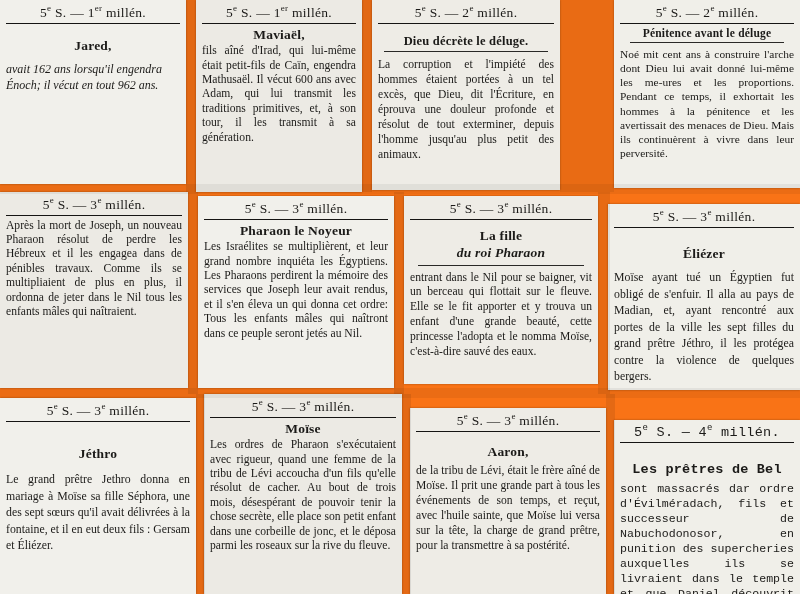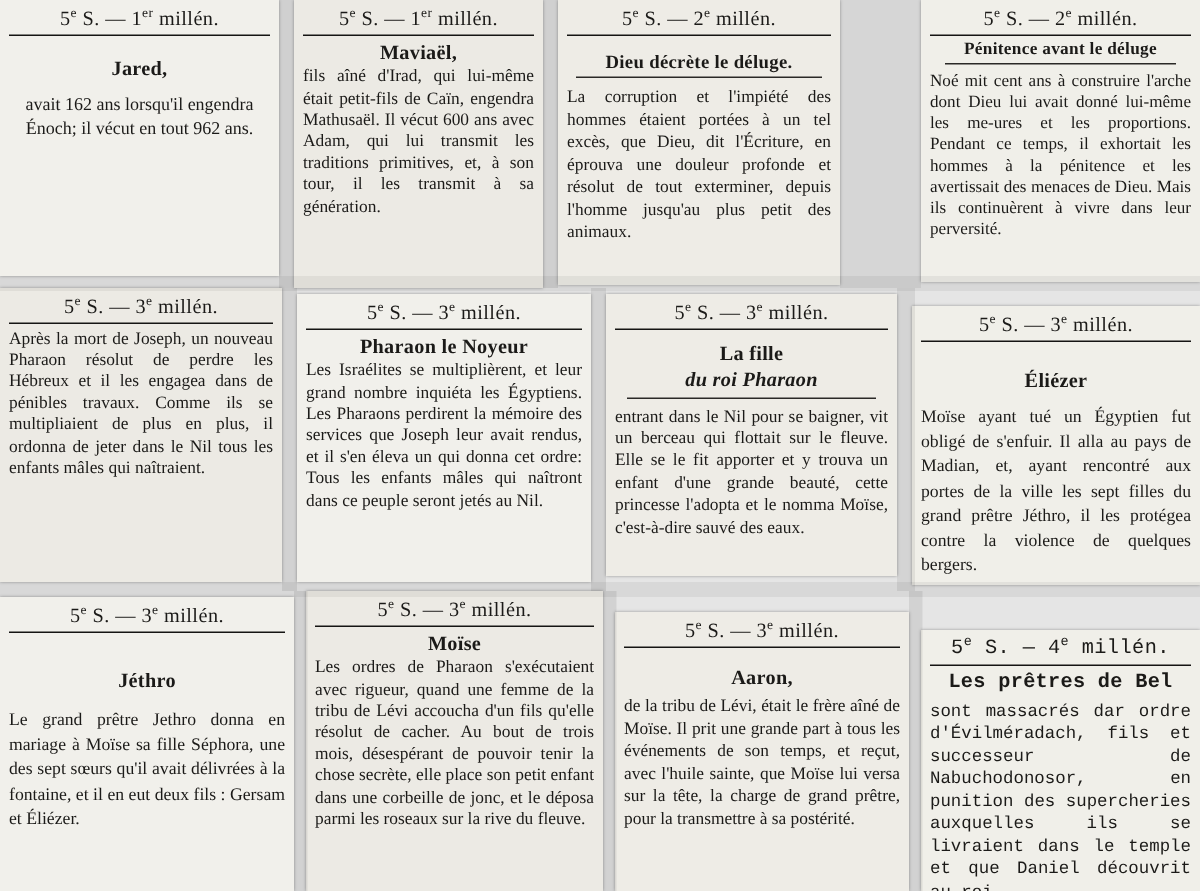--- a/index.html
+++ b/index.html
@@ -5,21 +5,21 @@
   html, body {
     margin: 0;
     padding: 0;
     background: #b9b7b2;
   }
   #page {
     position: relative;
     width: 800px;
     height: 594px;
     overflow: hidden;
-    background: #e5e5e5;
+    background: #f97316;
     font-family: "Liberation Serif", serif;
   }
   .card {
     position: absolute;
     background: #efeee9;
     box-sizing: border-box;
     padding: 3px 6px 4px 6px;
     overflow: hidden;
     color: #1b1a18;
     box-shadow: 0 0 2px rgba(0,0,0,0.35);
@@ -51,21 +51,21 @@
     line-height: 1.15;
   }
   .title.big { font-size: 13.5px; }
   .body {
     font-size: 11.3px;
     line-height: 1.17;
     text-align: justify;
     text-justify: inter-word;
     hyphens: auto;
   }
-  .body.center { text-align: center; }
+  .body.center { text-align: left; font-style: italic; }
 
   
   .gapshade {
     position: absolute;
     background: rgba(0,0,0,0.18);
   }
 </style>
 </head>
 <body>
 
@@ -171,21 +171,21 @@
     <div class="rule"></div>
     <div class="title big" style="margin-top:12px;">Aaron,</div>
     <div class="body" style="font-size:11.6px; line-height:1.3; margin-top:4px;">de la tribu de Lévi, était le frère aîné de Moïse. Il prit une grande part à tous les événements de son temps, et reçut, avec l'huile sainte, que Moïse lui versa sur la tête, la charge de grand prêtre, pour la transmettre à sa postérité.</div>
   </div>
 
   <div class="card tint4" style="left:614px; top:420px; width:186px; height:174px;font-family:Liberation Mono, monospace;">
     <div class="hdr">
       <span>5</span><span class="sup">e</span><span> S. — 4</span><span class="sup">e</span><span> millén.</span>
     </div>
     <div class="rule"></div>
-    <div class="title big" style="margin-top:4px;">Les prêtres de Bel</div>
+    <div class="title big" style="margin-top:19px;">Les prêtres de Bel</div>
     <div class="body" style="font-size:11.6px; line-height:1.3; margin-top:4px;">sont massacrés dar ordre d'Évilméradach, fils et successeur de Nabuchodonosor, en punition des supercheries auxquelles ils se livraient dans le temple et que Daniel découvrit au roi.</div>
   </div>
 
   <div class="gapshade" style="left:186px; top:0; width:10px; height:192px; opacity:0.5;"></div>
   <div class="gapshade" style="left:362px; top:0; width:10px; height:192px; opacity:0.5;"></div>
   <div class="gapshade" style="left:560px; top:0; width:54px; height:192px; opacity:0.35;"></div>
   <div class="gapshade" style="left:0; top:184px; width:800px; height:10px; opacity:0.3;"></div>
   <div class="gapshade" style="left:188px; top:192px; width:10px; height:202px; opacity:0.45;"></div>
   <div class="gapshade" style="left:394px; top:192px; width:10px; height:202px; opacity:0.45;"></div>
   <div class="gapshade" style="left:598px; top:192px; width:12px; height:202px; opacity:0.4;"></div>

